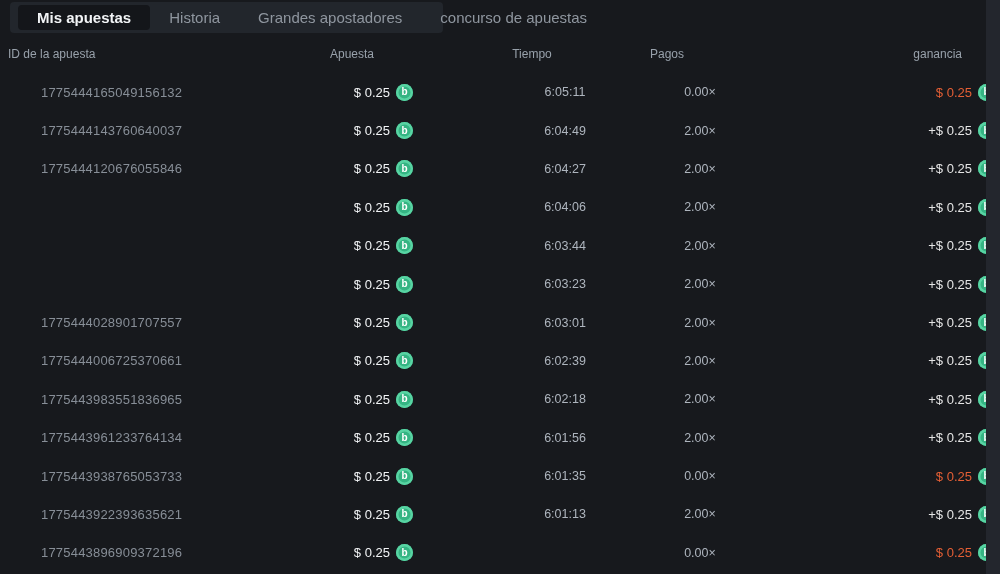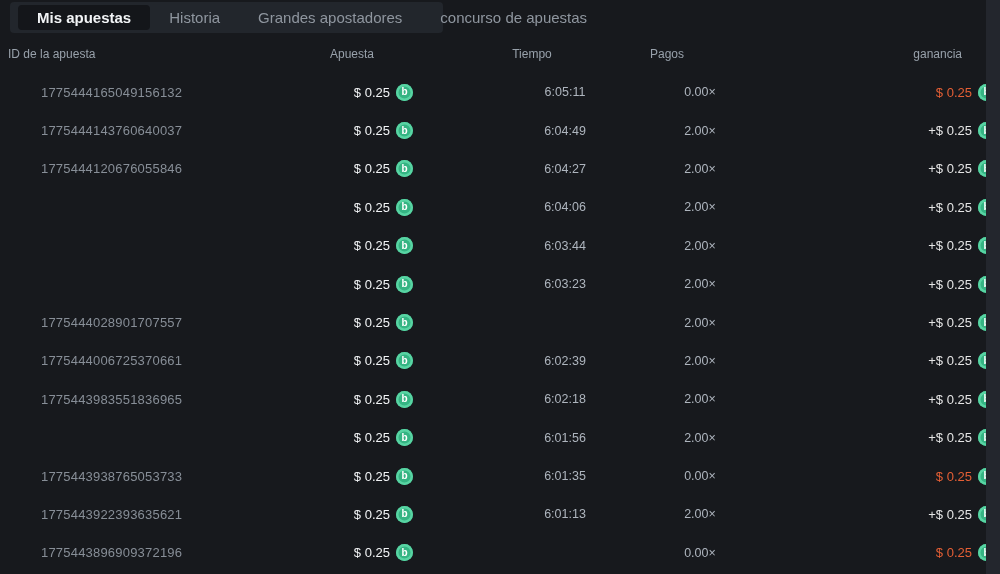--- a/index.html
+++ b/index.html
@@ -195,20 +195,23 @@
     </div>
   </div>
       <div class="row">
     <div class="cell c-id">
           <span class="id-text">1775444028901707557</span>
         </div>
     <div class="cell c-bet">
       <span class="amt">$ 0.25</span>
       <span class="coin">b</span>
     </div>
+    <div class="cell c-time">
+          <span class="time-text">6:03:01</span>
+        </div>
     <div class="cell c-pay">
           <span class="pay-text">2.00×</span>
         </div>
     <div class="cell c-gain">
       <span class="amt gain-amt win">+$ 0.25</span>
       <span class="coin">b</span>
     </div>
   </div>
       <div class="row">
     <div class="cell c-id">
@@ -242,20 +245,23 @@
         </div>
     <div class="cell c-pay">
           <span class="pay-text">2.00×</span>
         </div>
     <div class="cell c-gain">
       <span class="amt gain-amt win">+$ 0.25</span>
       <span class="coin">b</span>
     </div>
   </div>
       <div class="row">
+    <div class="cell c-id">
+          <span class="id-text">1775443961233764134</span>
+        </div>
     <div class="cell c-bet">
       <span class="amt">$ 0.25</span>
       <span class="coin">b</span>
     </div>
     <div class="cell c-time">
           <span class="time-text">6:01:56</span>
         </div>
     <div class="cell c-pay">
           <span class="pay-text">2.00×</span>
         </div>

